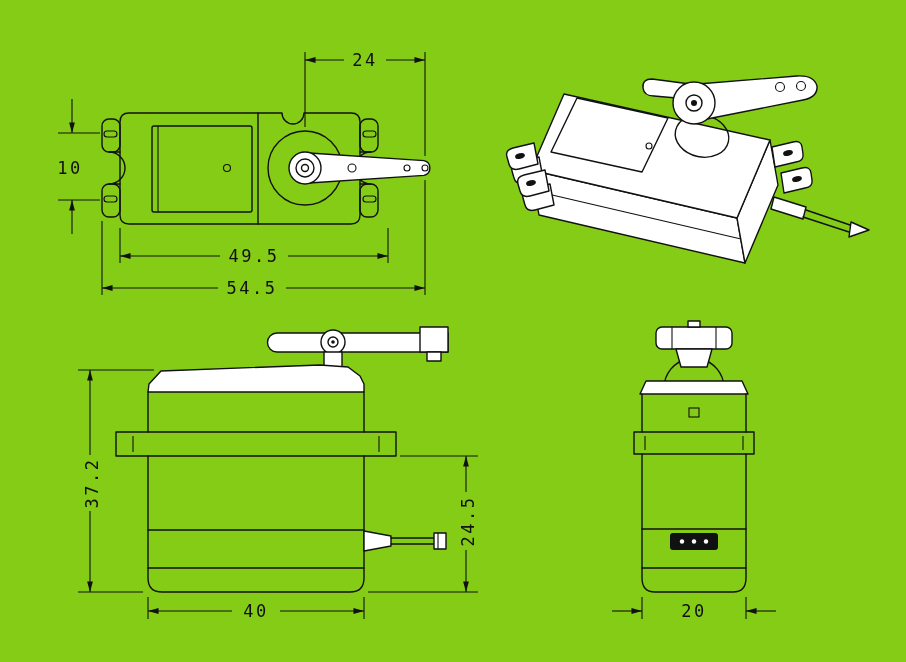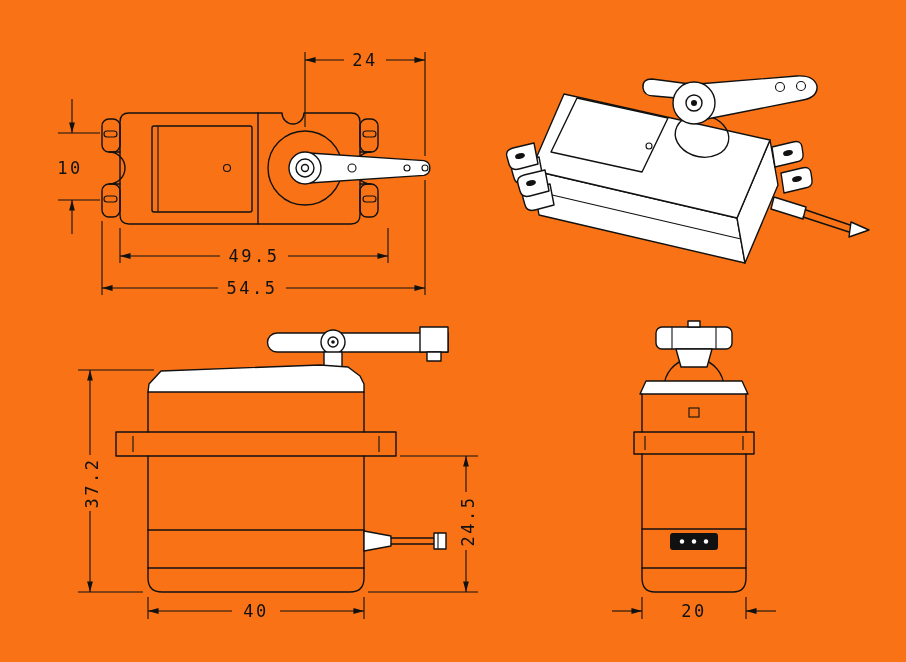--- a/index.html
+++ b/index.html
@@ -1,16 +1,16 @@
 <!DOCTYPE html>
 <html><head>
 <meta charset="utf-8">
 <style>
   html,body{margin:0;padding:0;background:#ffffff;}
-  .canvas{position:relative;width:906px;height:662px;background:#f97316;overflow:hidden;
+  .canvas{position:relative;width:906px;height:662px;background:#84cc16;overflow:hidden;
           font-family:"DejaVu Sans Mono", monospace;}
   svg{display:block;}
   .ol  {fill:none;stroke:#111;stroke-width:1.4;stroke-linecap:round;stroke-linejoin:round;}
   .olf {fill:#ffffff;stroke:#111;stroke-width:1.4;stroke-linecap:round;stroke-linejoin:round;}
   .thin{fill:none;stroke:#111;stroke-width:1.1;stroke-linecap:butt;}
   .dark{fill:#111;stroke:none;}
   .dim {font-family:"DejaVu Sans Mono", monospace;font-size:17px;letter-spacing:2.5px;fill:#111;}
 </style>
 </head>
 <body>

